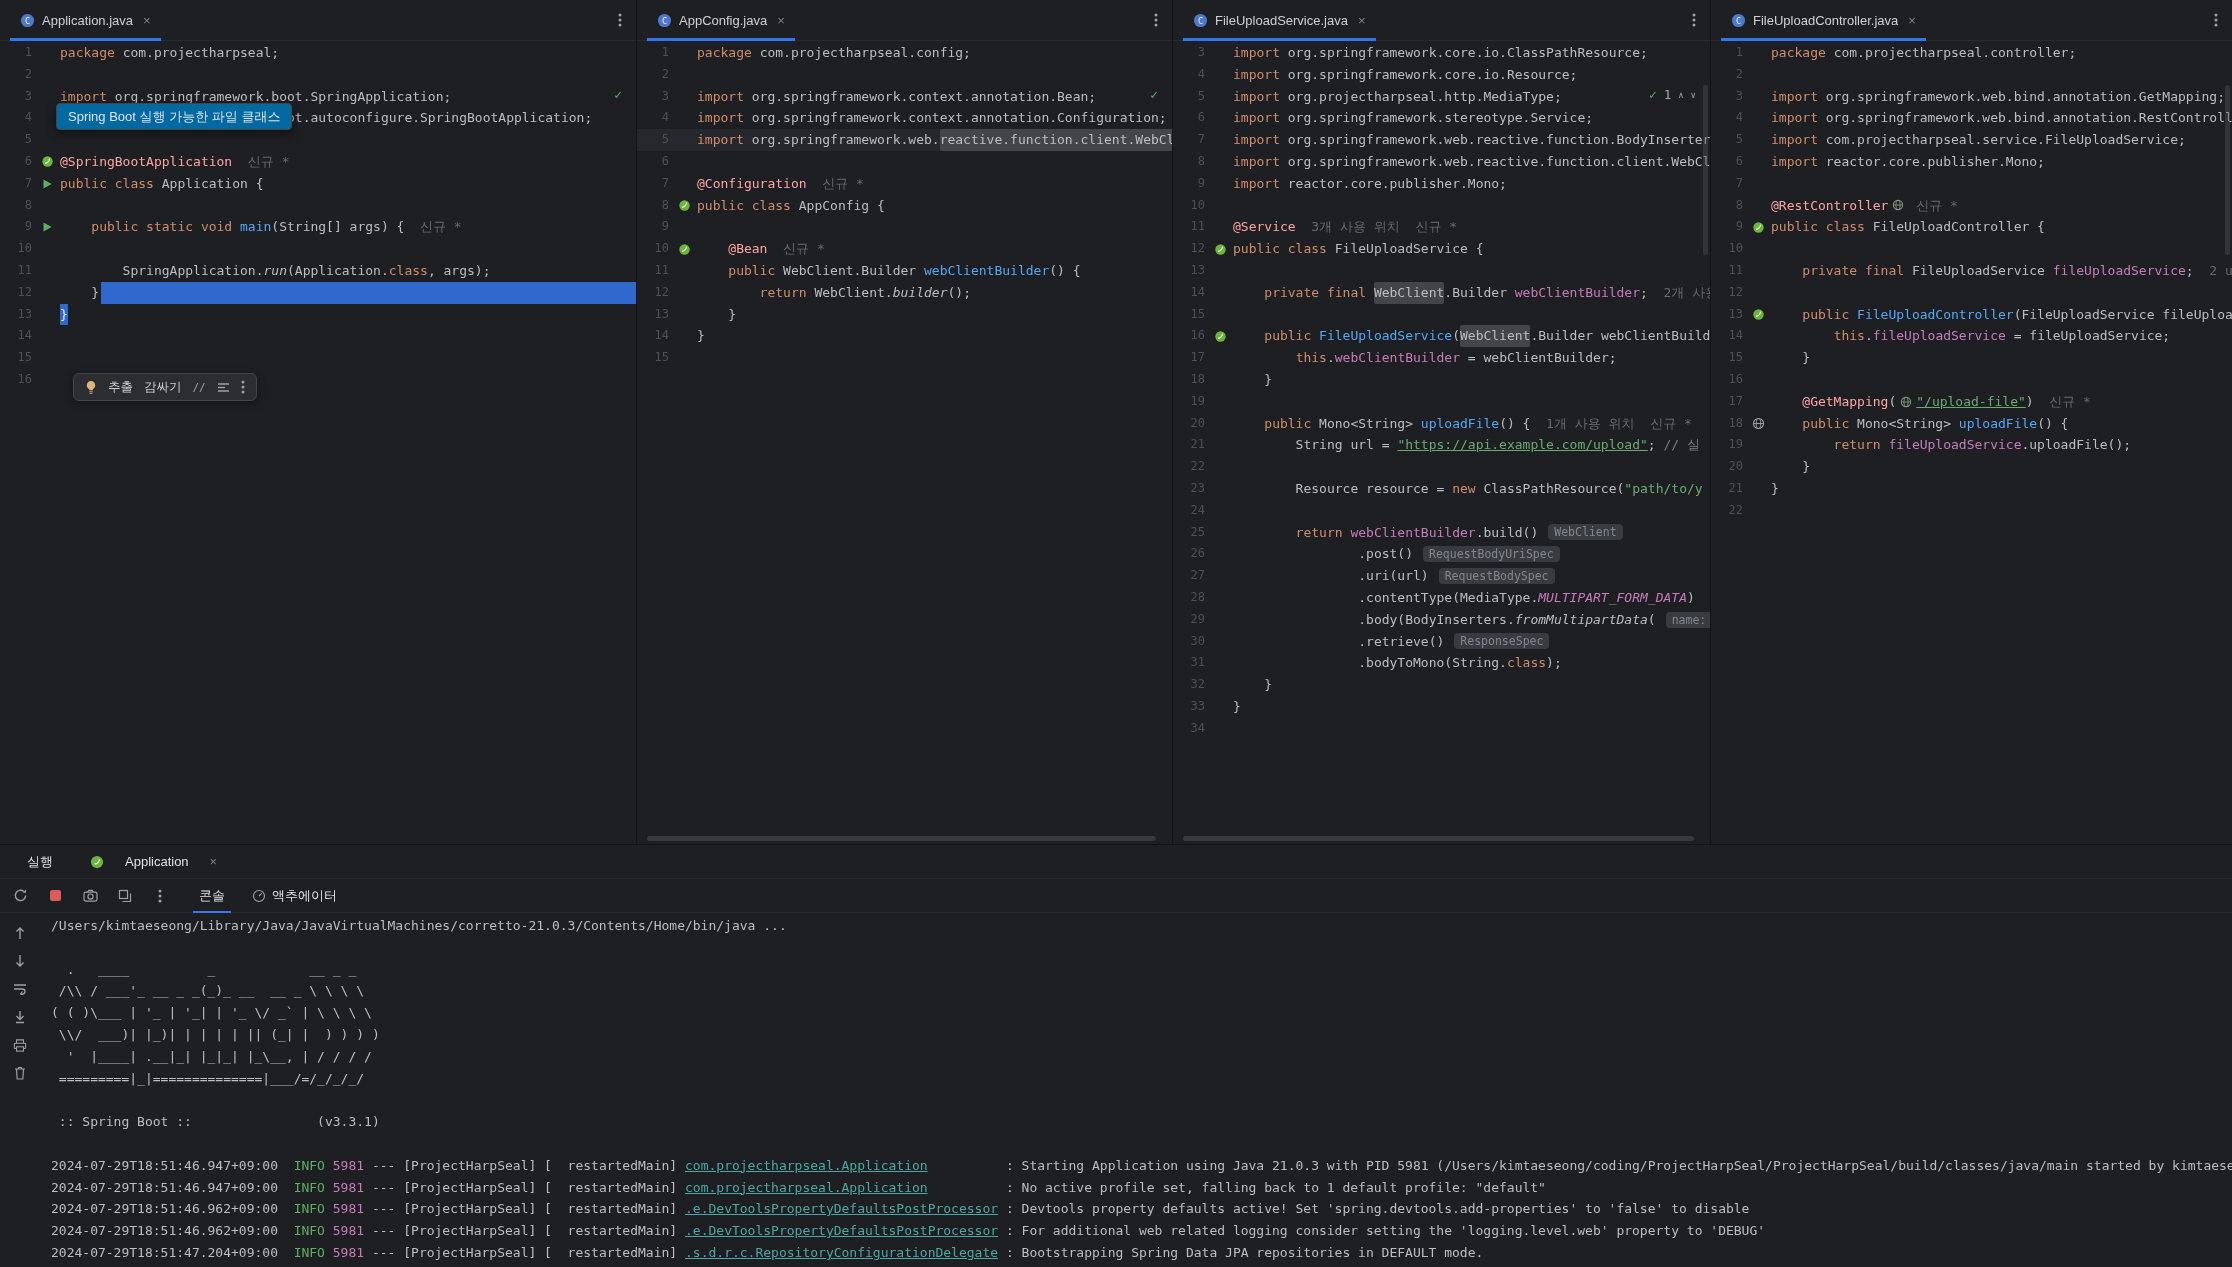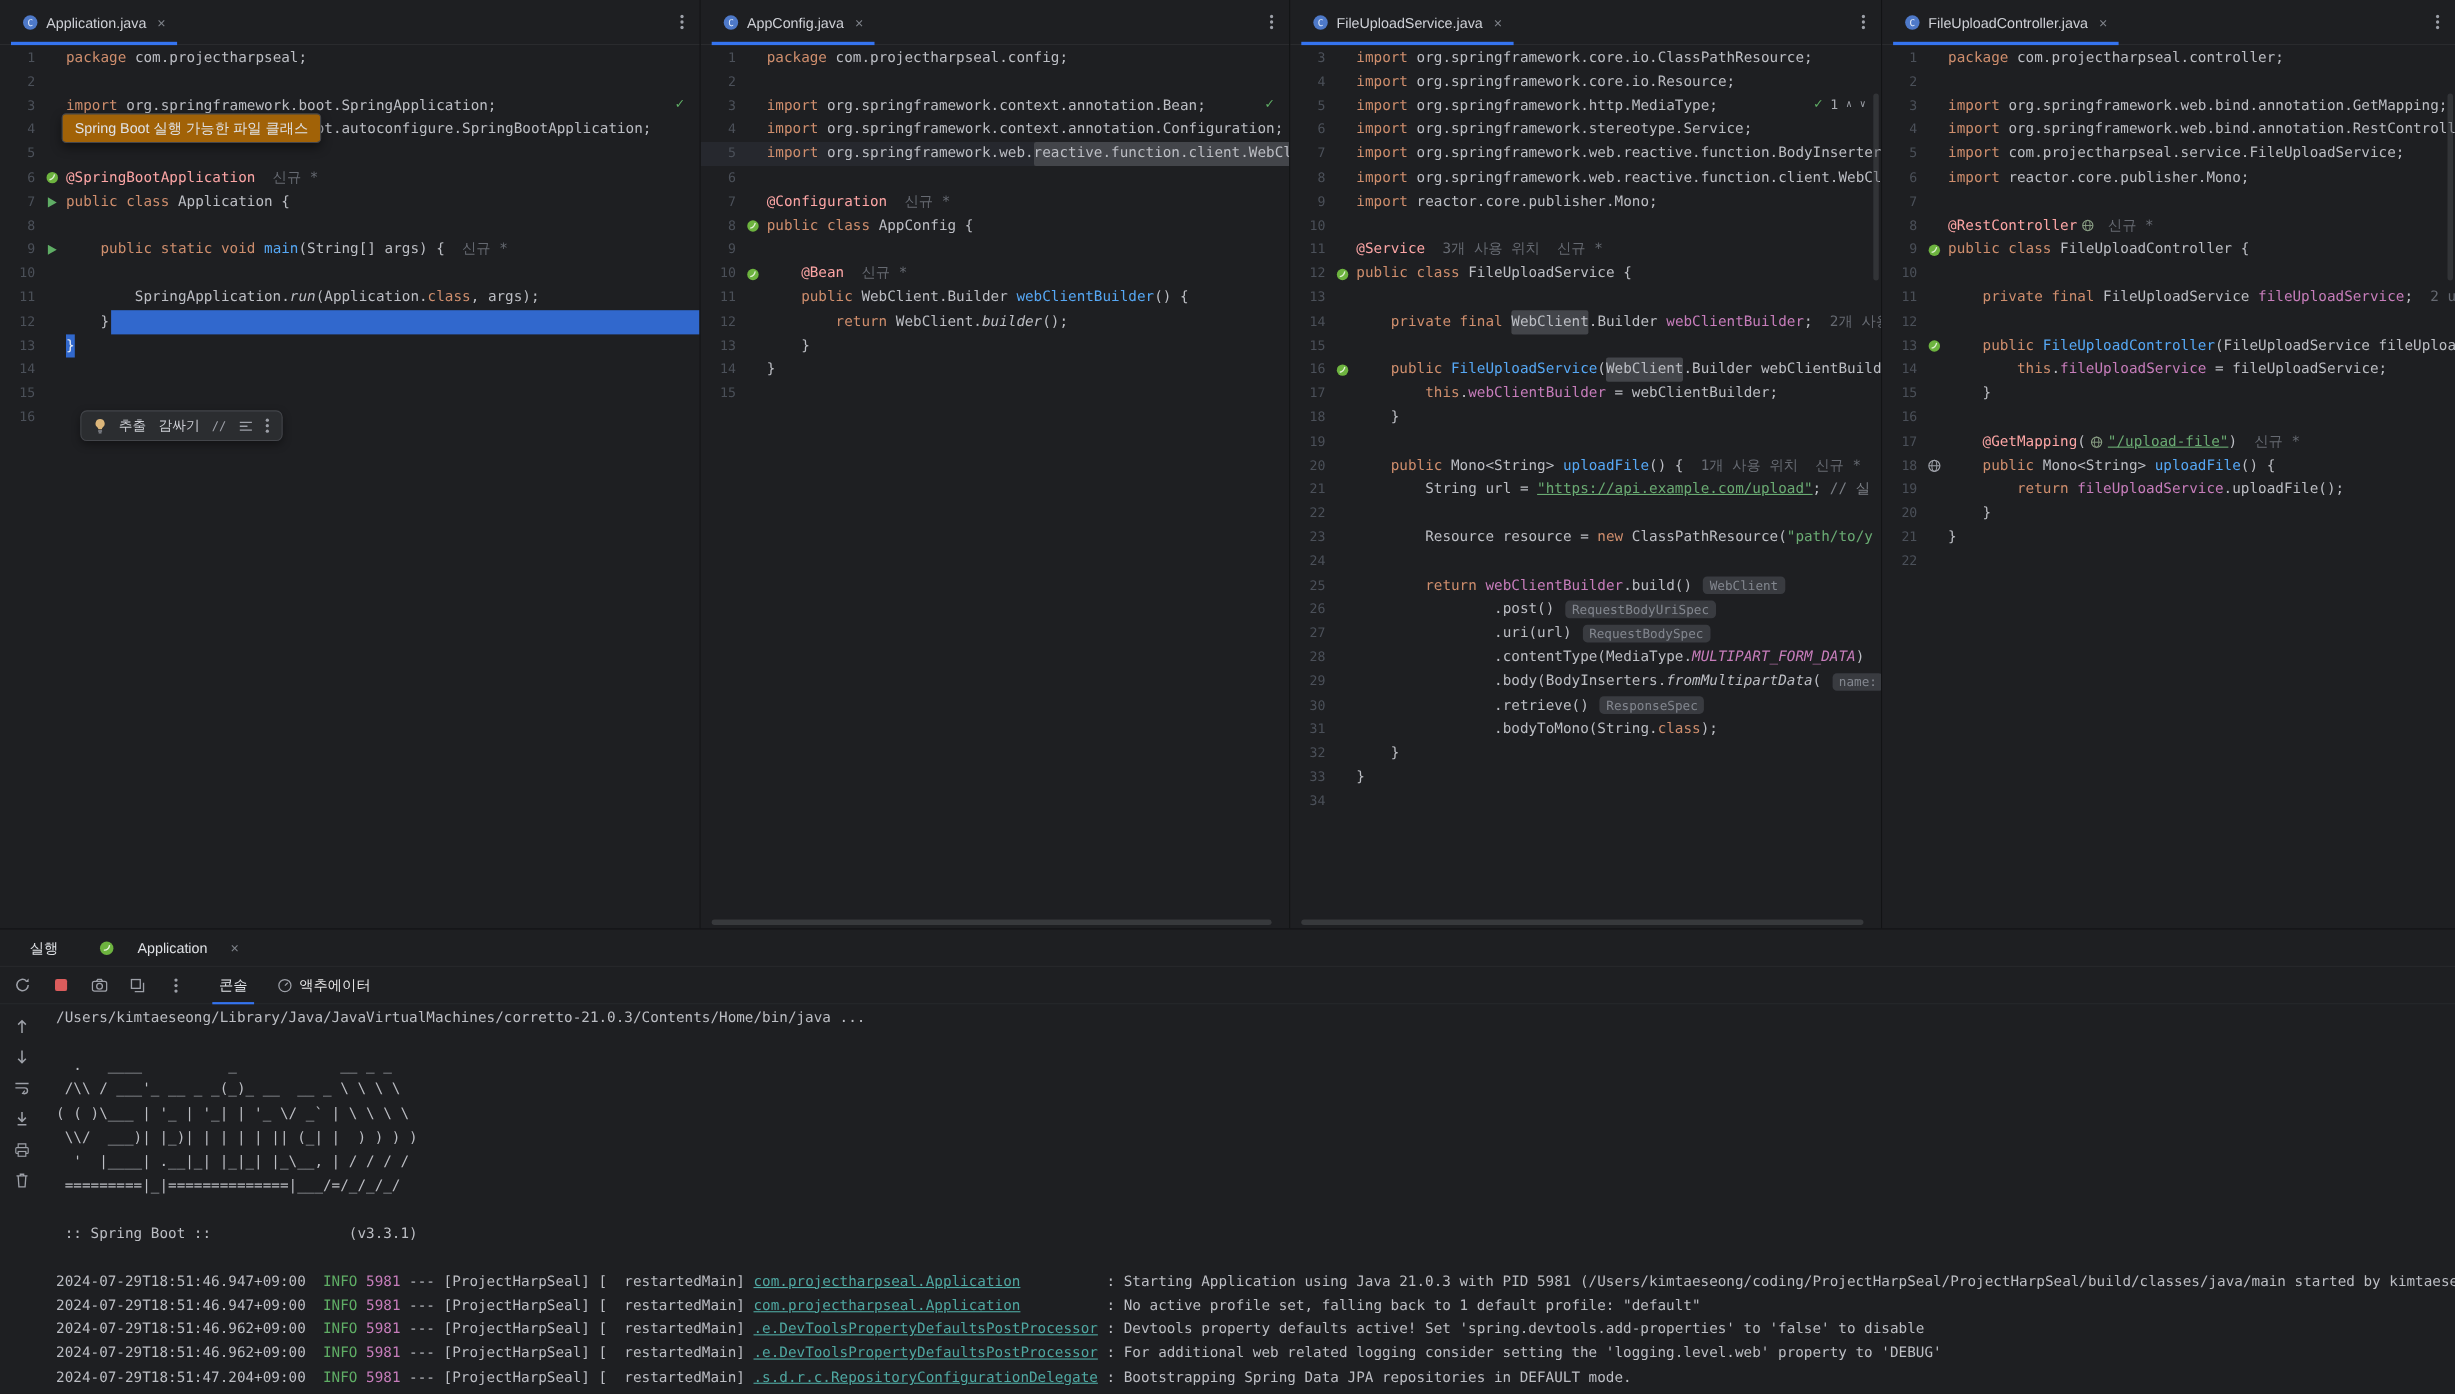--- a/index.html
+++ b/index.html
@@ -30,21 +30,21 @@
   .hl{background:#43454a;border-radius:2px}
   .sel{background:#3168cd;color:#e8ecf2}
   .tail{flex:1;background:#3168cd;margin-left:2px}
   .chip{flex:none;align-self:center;background:#393b40;color:#83878f;border-radius:4px;padding:0 6px;margin-left:10px;font-size:11.5px;line-height:16px;height:16px}
   .glb-ic{flex:none;align-self:center;margin:0 4px;display:flex}
   .checkw{position:absolute;top:46px;right:14px;display:flex;align-items:center;gap:7px}
   .checkw .ok{color:#5fad65;font-size:13px}
   .checkw .cnum{color:#a8abb2;font-size:12px}
   .checkw .chev{color:#9da0a8;font-size:9px}
   .tooltip{position:absolute;left:56px;top:62px;height:27px;display:flex;align-items:center;padding:0 11px;
-           background:#a16207;border:1px solid #43454a;border-radius:4px;font-family:"Liberation Sans",sans-serif;
+           background:#0369a1;border:1px solid #43454a;border-radius:4px;font-family:"Liberation Sans",sans-serif;
            font-size:13px;color:#dfe1e5;box-shadow:0 4px 10px rgba(0,0,0,.45);z-index:6;white-space:nowrap}
   .floatbar{position:absolute;left:73px;top:332px;height:28px;display:flex;align-items:center;gap:11px;padding:0 11px;
             background:#2b2d30;border:1px solid #43454a;border-radius:6px;box-shadow:0 3px 8px rgba(0,0,0,.4);z-index:6;
             font-family:"Liberation Sans",sans-serif}
   .fb-btn{font-size:12.5px;color:#ced0d6}
   .fb-ic{display:flex;align-items:center;color:#9da0a8}
   .fb-ic.mono{font-family:"DejaVu Sans Mono",monospace;font-size:11px;color:#9da0a8}
   .hscroll{position:absolute;left:10px;right:16px;bottom:3px;height:5px;background:#4c4e52;opacity:.55;border-radius:3px}
   .vscroll{position:absolute;right:2px;top:44px;width:5px;height:170px;background:#4c4e52;opacity:.45;border-radius:3px}
   
@@ -210,21 +210,21 @@
           <svg width="4" height="14" viewBox="0 0 4 14">
             <circle cx="2" cy="2" r="1.5" fill="#9da0a8"></circle>
             <circle cx="2" cy="7" r="1.5" fill="#9da0a8"></circle>
             <circle cx="2" cy="12" r="1.5" fill="#9da0a8"></circle>
           </svg>
         </span>
       </div>
       <div class="editor">
         <div class="cl"><span class="ln">3</span><span class="ic"></span><span class="ct"><span class="tk kw">import </span><span class="tk pl">org.springframework.core.io.ClassPathResource;</span></span></div>
         <div class="cl"><span class="ln">4</span><span class="ic"></span><span class="ct"><span class="tk kw">import </span><span class="tk pl">org.springframework.core.io.Resource;</span></span></div>
-        <div class="cl"><span class="ln">5</span><span class="ic"></span><span class="ct"><span class="tk kw">import </span><span class="tk pl">org.springframework.http.MediaType;</span></span></div>
+        <div class="cl"><span class="ln">5</span><span class="ic"></span><span class="ct"><span class="tk kw">import </span><span class="tk pl">org.projectharpseal.http.MediaType;</span></span></div>
         <div class="cl"><span class="ln">6</span><span class="ic"></span><span class="ct"><span class="tk kw">import </span><span class="tk pl">org.springframework.stereotype.Service;</span></span></div>
         <div class="cl"><span class="ln">7</span><span class="ic"></span><span class="ct"><span class="tk kw">import </span><span class="tk pl">org.springframework.web.reactive.function.BodyInserters;</span></span></div>
         <div class="cl"><span class="ln">8</span><span class="ic"></span><span class="ct"><span class="tk kw">import </span><span class="tk pl">org.springframework.web.reactive.function.client.WebClient;</span></span></div>
         <div class="cl"><span class="ln">9</span><span class="ic"></span><span class="ct"><span class="tk kw">import </span><span class="tk pl">reactor.core.publisher.Mono;</span></span></div>
         <div class="cl"><span class="ln">10</span><span class="ic"></span><span class="ct"></span></div>
         <div class="cl"><span class="ln">11</span><span class="ic"></span><span class="ct"><span class="tk ann">@Service</span><span class="tk hint">  3개 사용 위치  신규 *</span></span></div>
         <div class="cl"><span class="ln">12</span><span class="ic"><svg width="13" height="13" viewBox="0 0 13 13">
               <circle cx="6.5" cy="6.5" r="5.2" fill="#6db33f"></circle>
               <path d="M4 8.4c2.3-.4 4.1-2.3 4.6-4.8" stroke="#dff0d3" stroke-width="1.2" fill="none"></path>
             </svg></span><span class="ct"><span class="tk kw">public class </span><span class="tk pl">FileUploadService {</span></span></div>

